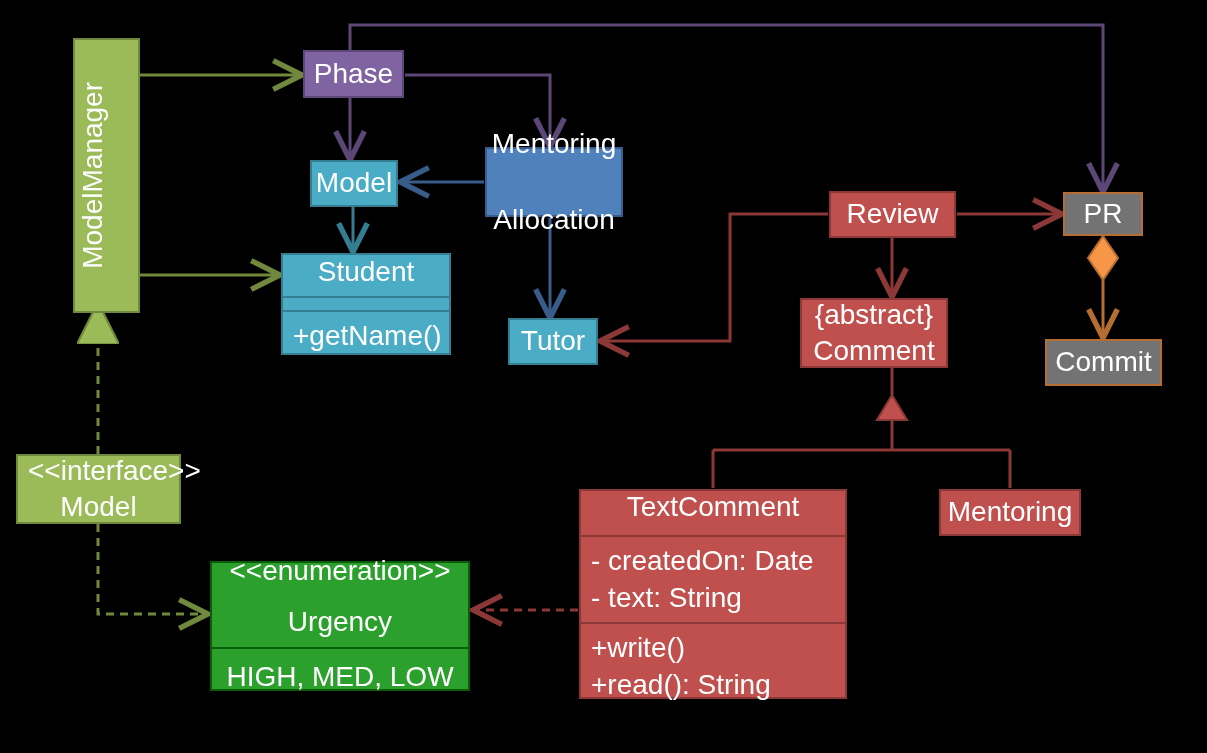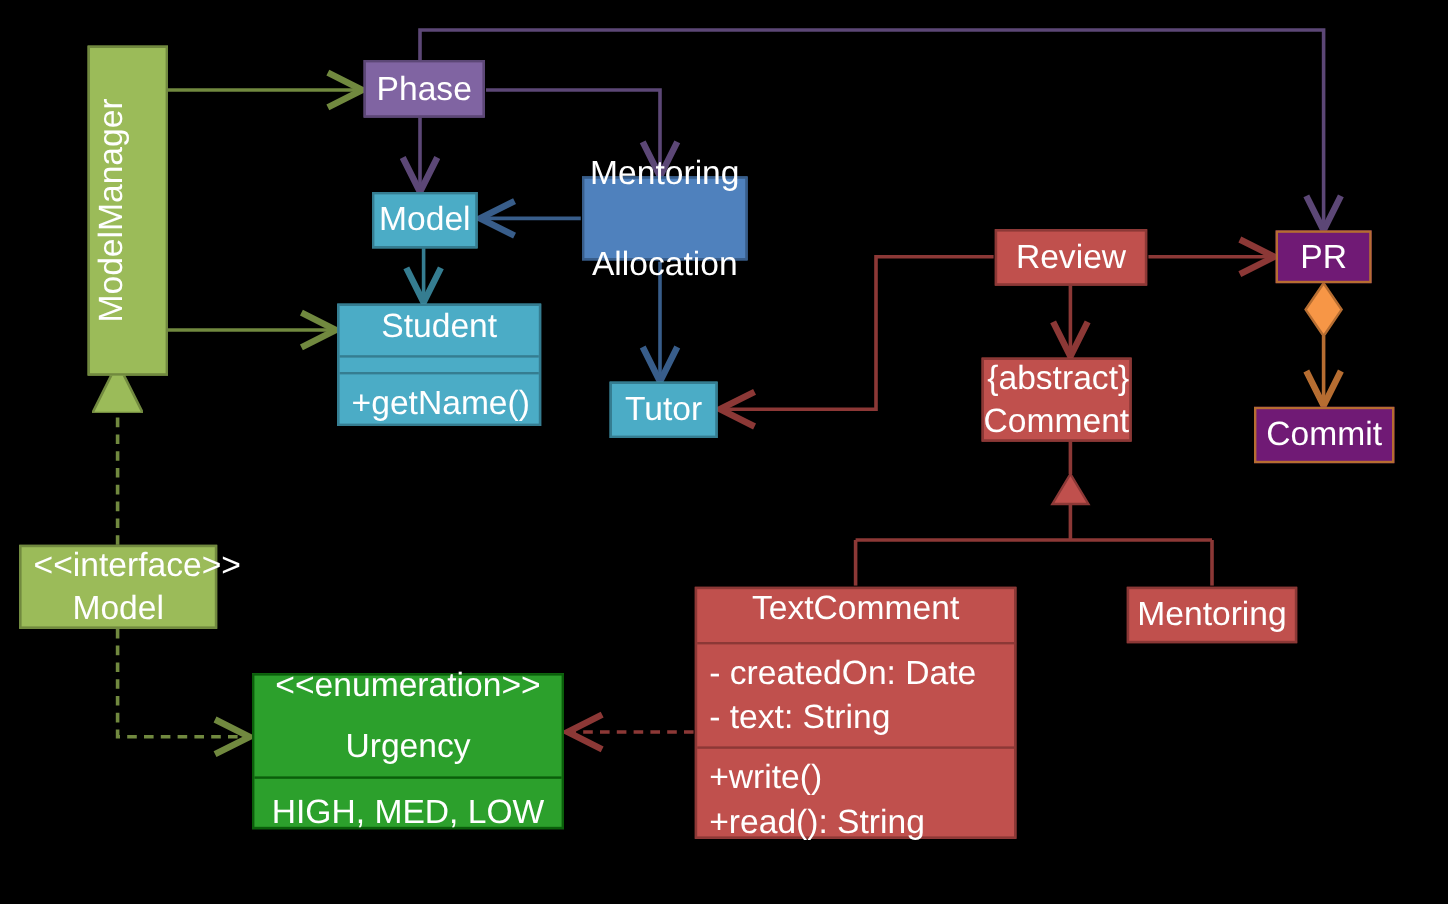--- a/index.html
+++ b/index.html
@@ -41,21 +41,21 @@
   
   .olive   { background:#9bbb59; border-color:#71893f; color:#fff; }
   .green   { background:#2ca02c; border-color:#0a5e0a; color:#fff; }
   .green .section { border-color:#0a5e0a; }
   .purple  { background:#8064a2; border-color:#5c4776; color:#fff; }
   .teal    { background:#4bacc6; border-color:#357d91; color:#fff; }
   .teal .section { border-color:#357d91; }
   .blue    { background:#4f81bd; border-color:#385d8a; color:#fff; }
   .maroon  { background:#c0504d; border-color:#8c3836; color:#ffffff; }
   .maroon .section { border-color:#8c3836; }
-  .orange  { background:#701a75; border-color:#b66d31; color:#fff; }
+  .orange  { background:#737373; border-color:#b66d31; color:#fff; }
 
   svg.overlay {
     position: absolute;
     left: 0; top: 0;
     width: 1207px; height: 753px;
     pointer-events: none;
   }
 </style>
 </head>
 <body>
@@ -176,21 +176,21 @@
 </div>
 
 <div class="box teal" style="left:508px; top:318px; width:90px; height:47px;">
   <span>Tutor</span>
 </div>
 
 <div class="box maroon" style="left:829px; top:191px; width:127px; height:47px;">
   <span>Review</span>
 </div>
 
-<div class="box maroon" style="left:818px; top:298px; width:125px; height:70px;align-items:flex-end;">
+<div class="box maroon" style="left:800px; top:298px; width:148px; height:70px;">
   <div>{abstract}</div>
   <div>Comment</div>
 </div>
 
 <div class="box maroon" style="left:579px; top:489px; width:268px; height:210px; padding:0;">
   <div class="header" style="padding:10px 10px;">
     <span>TextComment</span>
   </div>
   <div class="section">
     <div>- createdOn: Date</div>

